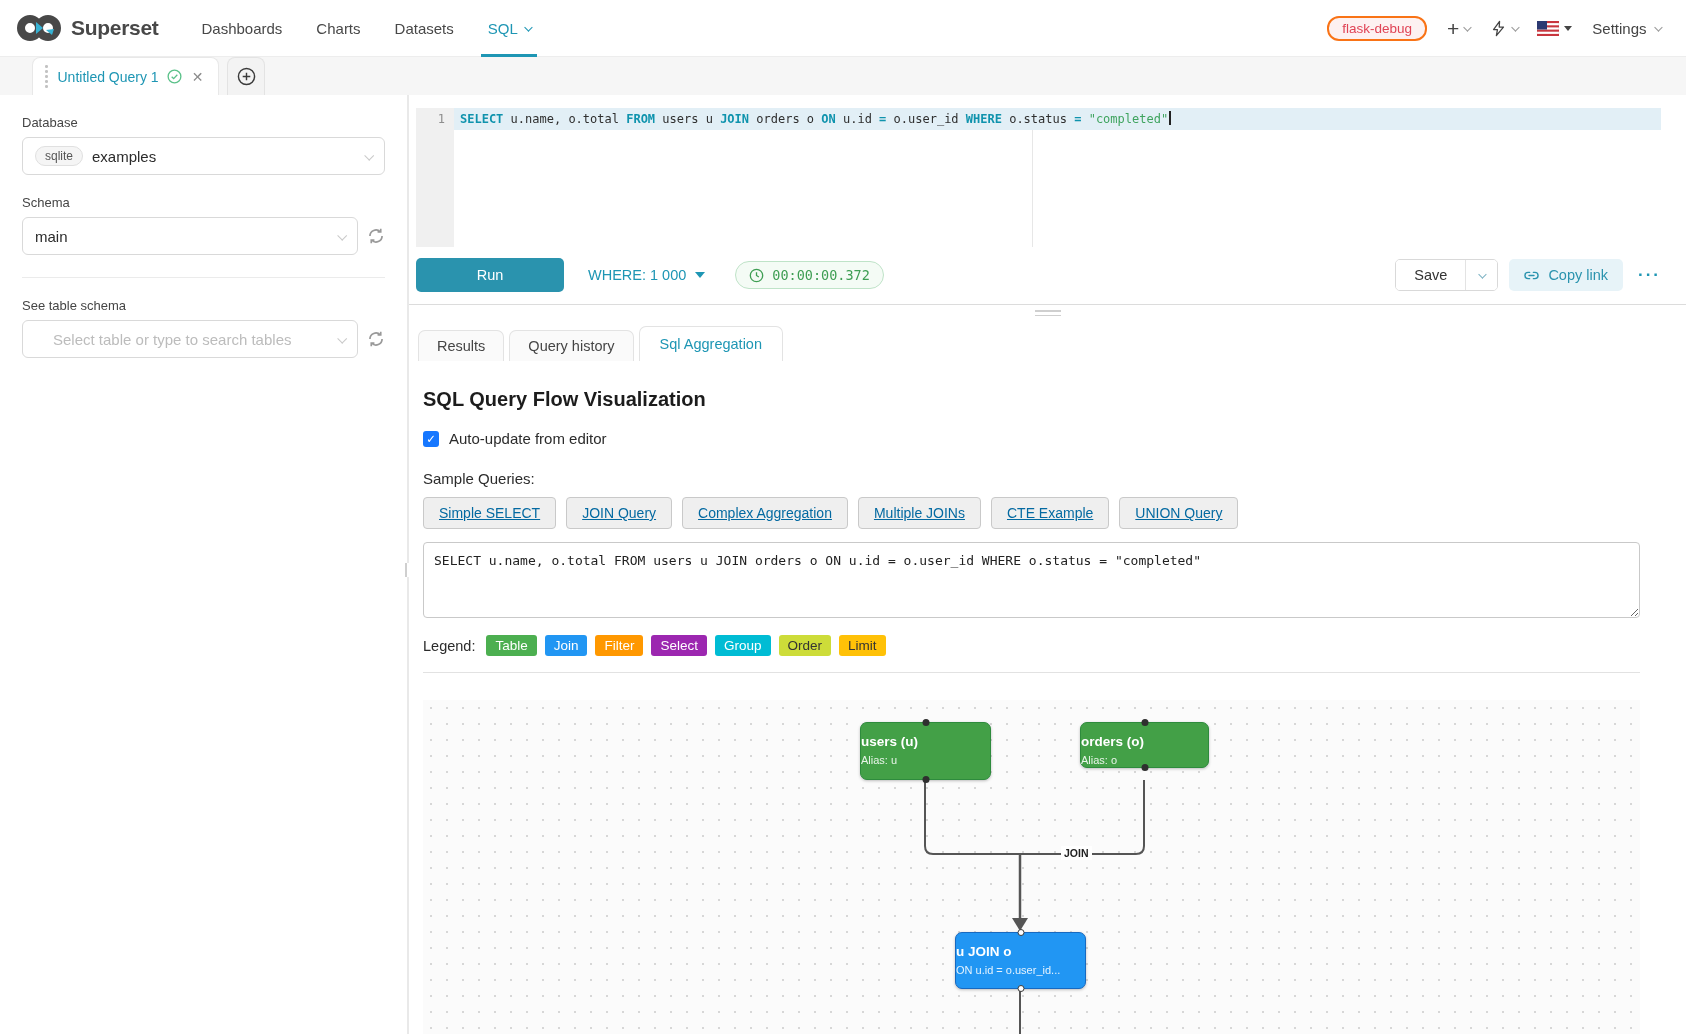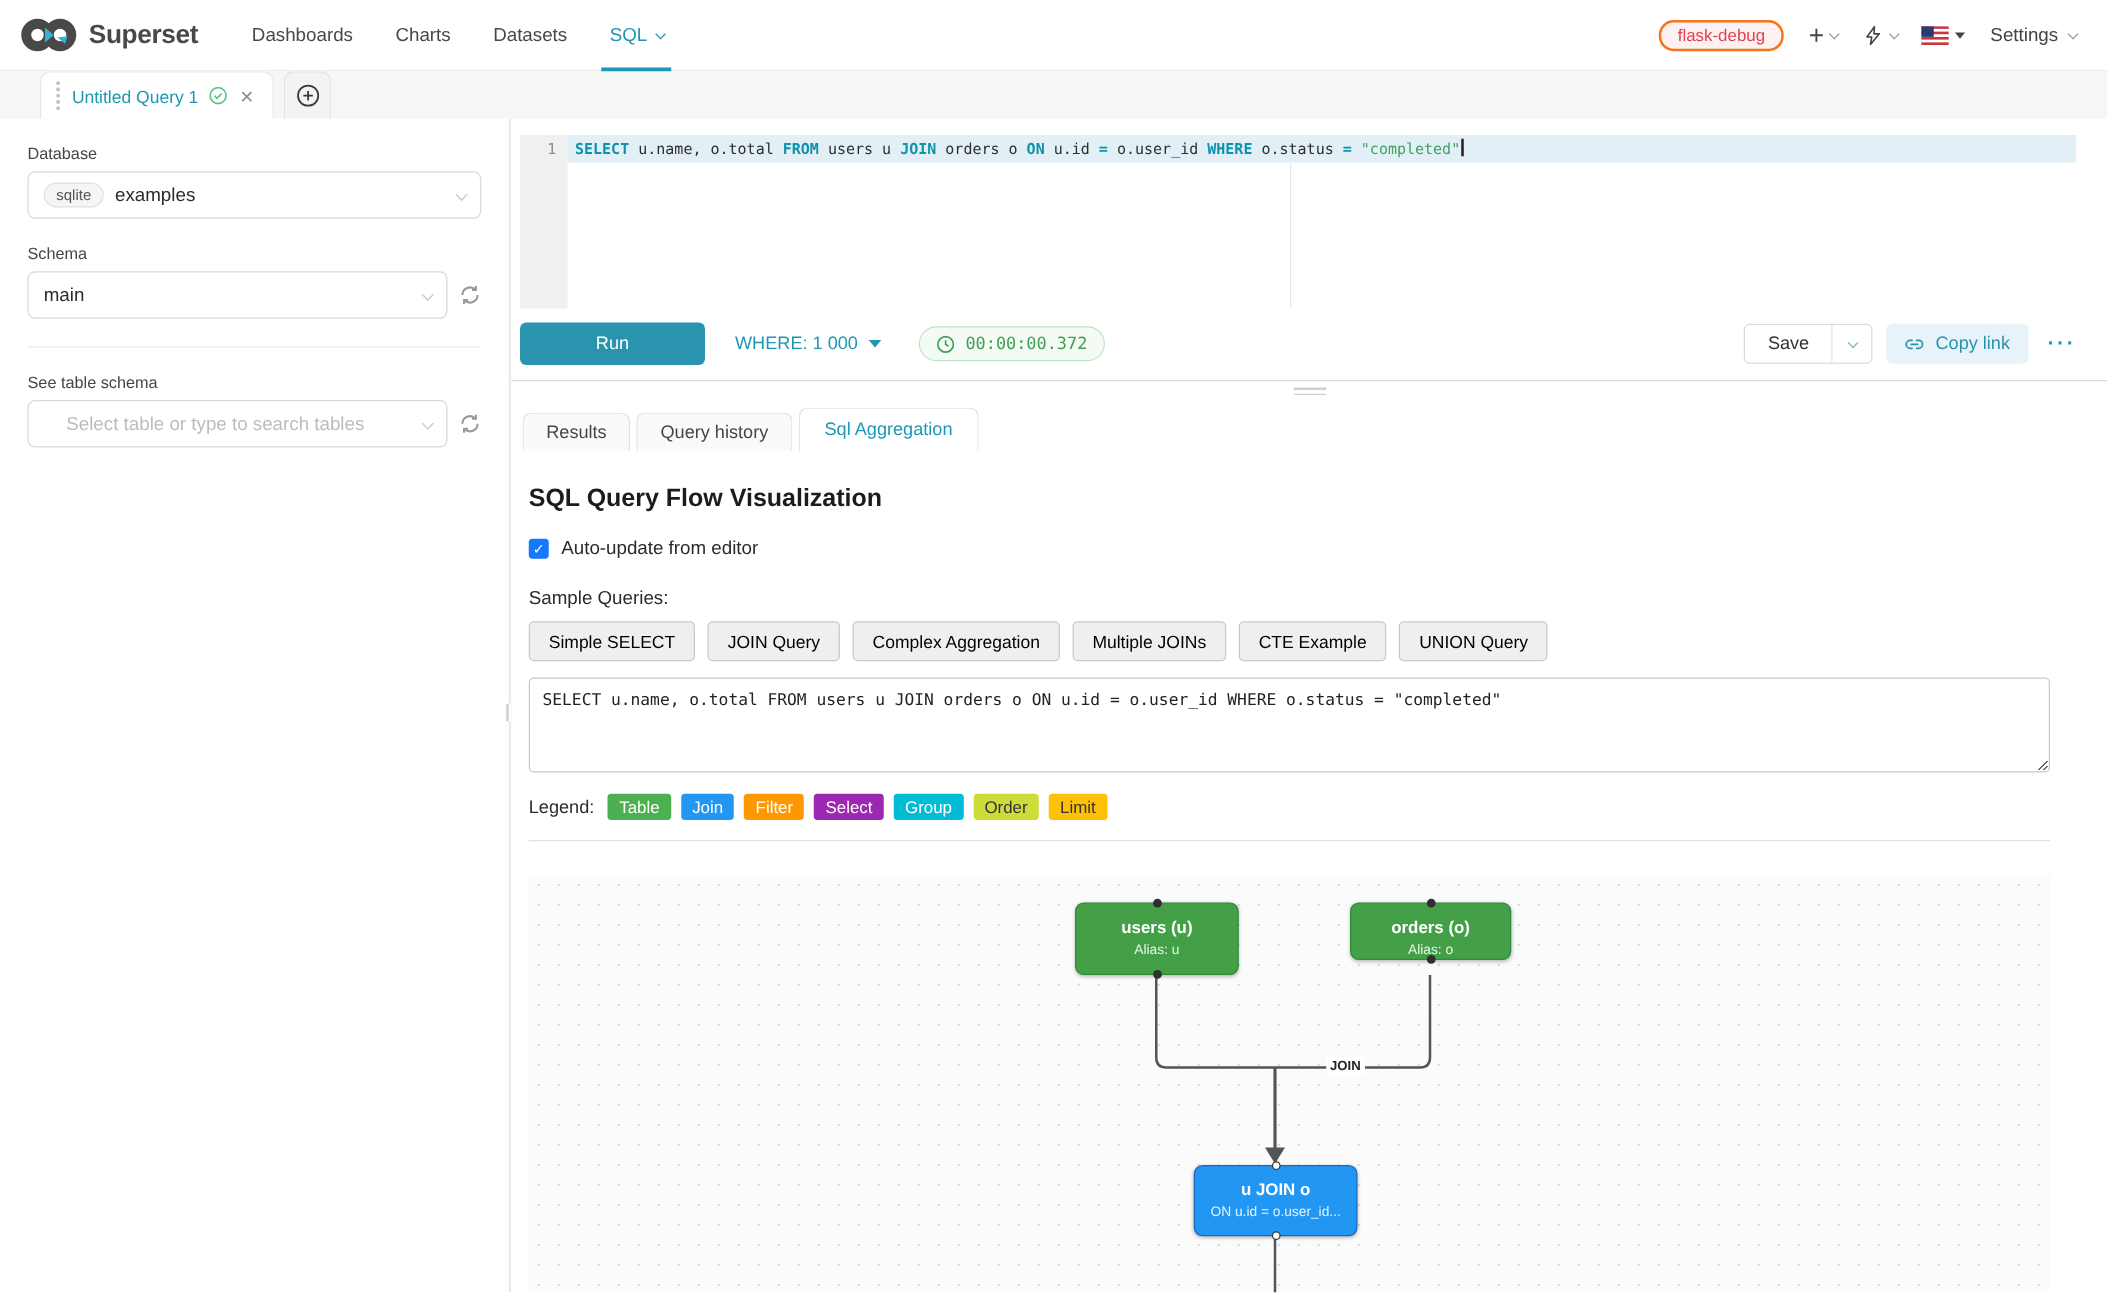--- a/index.html
+++ b/index.html
@@ -91,32 +91,32 @@
   .rtab.active { background:#fff; color:#1e96b4; padding:9px 20px; }
 
   
   .tabpanel { padding:0 39px 0 14px; }
   .viz-title { font-size:20px; font-weight:bold; color:#1c1c1c; margin-top:27px; }
   .checkbox-row { display:flex; align-items:center; gap:10px; margin-top:19px; cursor:pointer; }
   .checkbox { width:16px; height:16px; border-radius:3px; background:#1677ff; display:flex; align-items:center; justify-content:center; color:#fff; font-size:11.5px; }
   .checkbox-label { font-size:15px; color:#2b2b2b; }
   .sample-label { font-size:15px; color:#2b2b2b; margin-top:23px; }
   .sample-row { display:flex; gap:10px; margin-top:10px; }
-  .sample-btn { padding:7px 15px; font-size:14px; color:#000000; background:#efefef; border:1px solid #c9c9c9; border-radius:4px; cursor:pointer; font-family:inherit; }
+  .sample-btn { padding:7px 15px; font-size:14px; color:#0369a1; background:#efefef; border:1px solid #c9c9c9; border-radius:4px; cursor:pointer; font-family:inherit;text-decoration:underline; }
   .query-box { display:block; width:1217px; height:76px; margin-top:13px; padding:9px 10px; font-family:"DejaVu Sans Mono", monospace; font-size:13px; color:#222; border:1px solid #c9c9c9; border-radius:4px; resize:both; line-height:1.45; }
   .legend-row { display:flex; align-items:center; gap:8px; margin-top:17px; }
   .legend-label { font-size:14.5px; color:#2b2b2b; margin-right:3px; }
   .chip { padding:3px 9px; border-radius:3px; font-size:13.5px; }
   .content-divider { border-top:1px solid #e2e2e2; margin-top:16px; width:1217px; }
 
   
   .canvas { position:relative; width:1217px; height:358px; margin-top:27px; background-color:#fbfbfb;
             background-image:radial-gradient(circle, #d7d7d7 1px, transparent 1px); background-size:16px 16px; overflow:hidden; }
   .edges { position:absolute; left:0; top:0; }
-  .fnode { position:absolute; border-radius:7px; color:#fff; text-align:center; box-shadow:0 1px 3px rgba(0,0,0,.25); cursor:pointer; }
+  .fnode { position:absolute; border-radius:7px; color:#fff; box-shadow:0 1px 3px rgba(0,0,0,.25); cursor:pointer; }
   .fnode.table { background:#43a047; border:1.5px solid #2e8b3d; }
   .fnode.join { background:#2196f3; border:1.5px solid #1769c0; }
   .fnode-title { font-size:13.5px; font-weight:bold; margin-top:11px; }
   .fnode-sub { font-size:11px; margin-top:5px; color:rgba(255,255,255,.88); }
   .handle { position:absolute; left:50%; transform:translateX(-50%); width:7px; height:7px; border-radius:50%; }
   .handle.top { top:-4px; } .handle.bottom { bottom:-4px; }
   .fnode.table .handle { background:#2f2f2f; }
   .fnode.join .handle { background:#fff; border:1.5px solid #3a3a3a; }
   .edge-label { position:absolute; left:638px; top:146px; background:#fff; font-size:10.5px; font-weight:bold; color:#222; padding:1px 3px; }
 </style>

